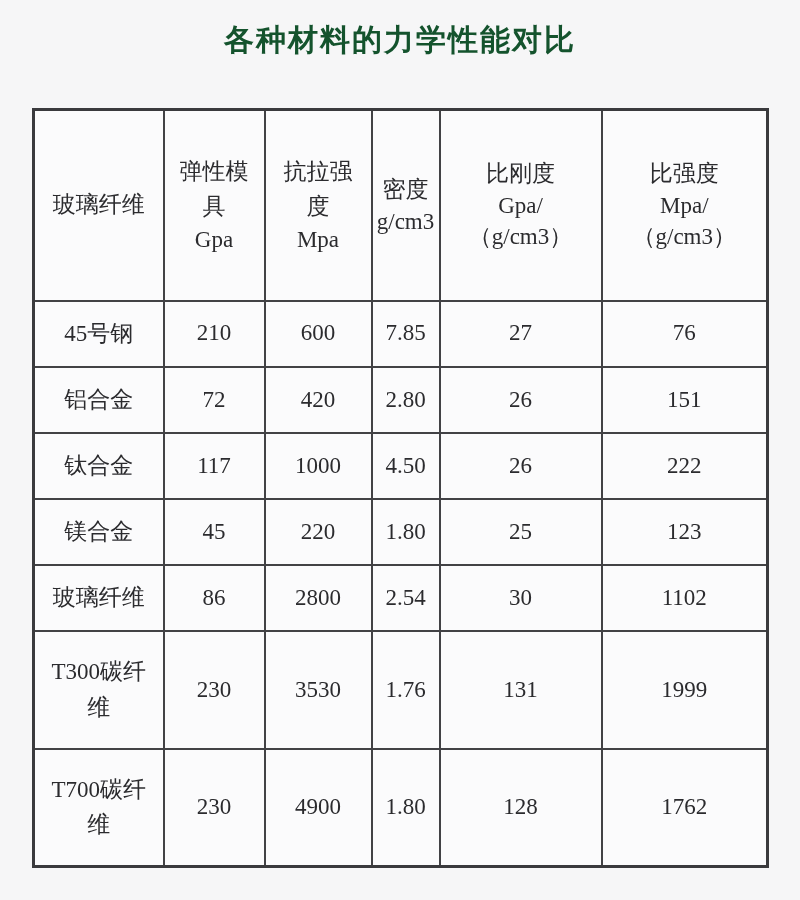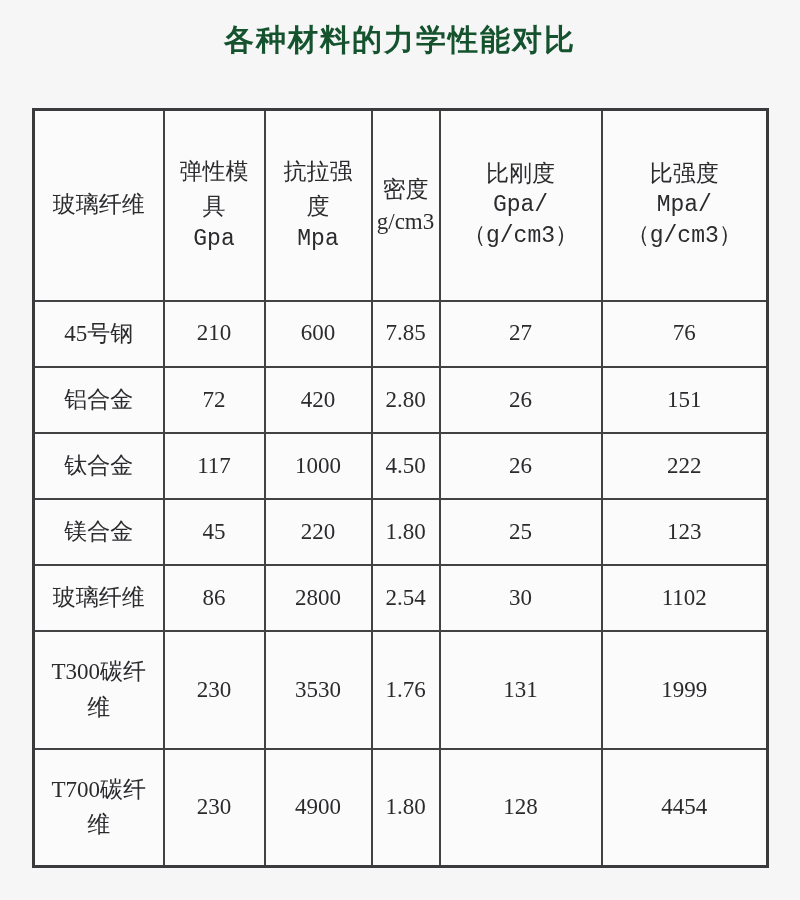--- a/index.html
+++ b/index.html
@@ -44,21 +44,21 @@
   col.c1{width:101px;}
   col.c2{width:107px;}
   col.c3{width:68px;}
   col.c4{width:162px;}
   col.c5{width:166px;}
   tr.header-row{height:130px;}
   tr.row-s{height:45px;}
   tr.row-d{height:80px;}
   .wrap-narrow{display:inline-block;max-width:72px;line-height:1.5;}
   .wrap-mat{display:inline-block;max-width:102px;line-height:1.55;}
-  .unit-line{display:block;line-height:1.35;font-family:Liberation Mono, monospace;}
+  .unit-line{display:block;line-height:1.35;}
   .unit-tight{display:block;line-height:1.35;white-space:nowrap;overflow:visible;}
   .hdr-stack{display:block;line-height:1.4;}
 </style>
 </head>
 <body>
 
 <div class="page-title">各种材料的力学性能对比</div>
 
 <table class="props">
   <colgroup>
@@ -145,16 +145,16 @@
     <td>1.76</td>
     <td>131</td>
     <td>1999</td>
   </tr>
   <tr class="row-d">
     <td><span class="wrap-mat">T700碳纤维</span></td>
     <td>230</td>
     <td>4900</td>
     <td>1.80</td>
     <td>128</td>
-    <td>4454</td>
+    <td>1762</td>
   </tr>
 </tbody>
   </table>
 
 </body></html>

